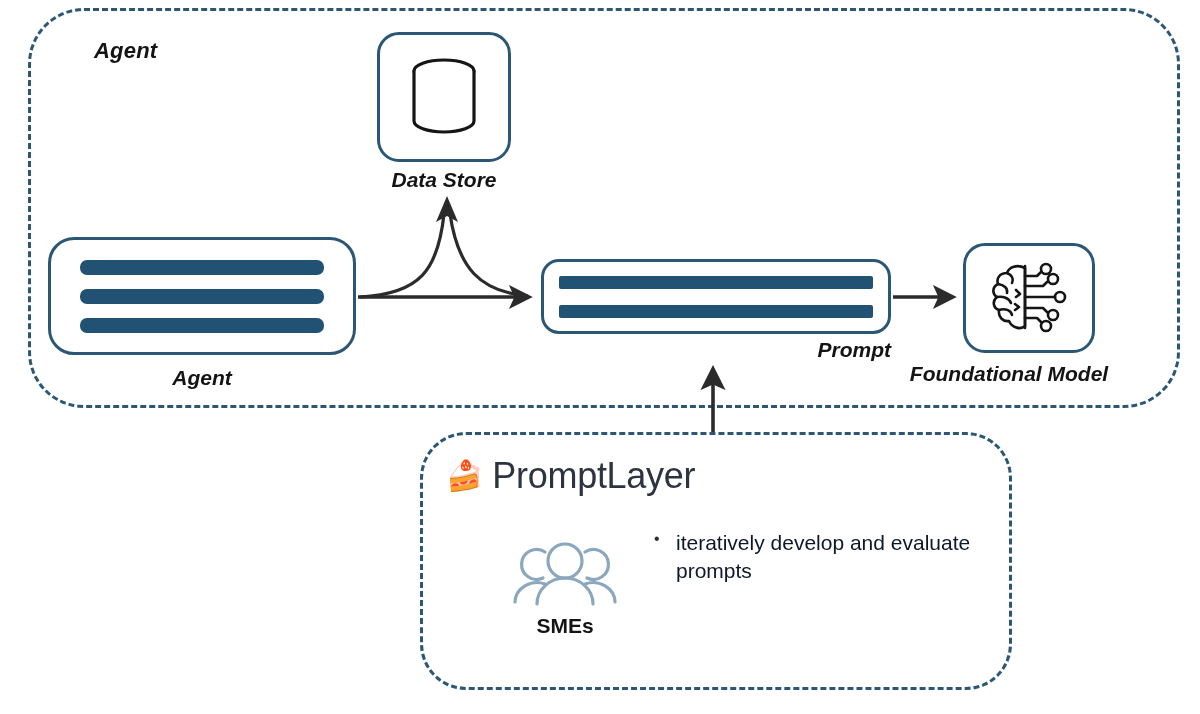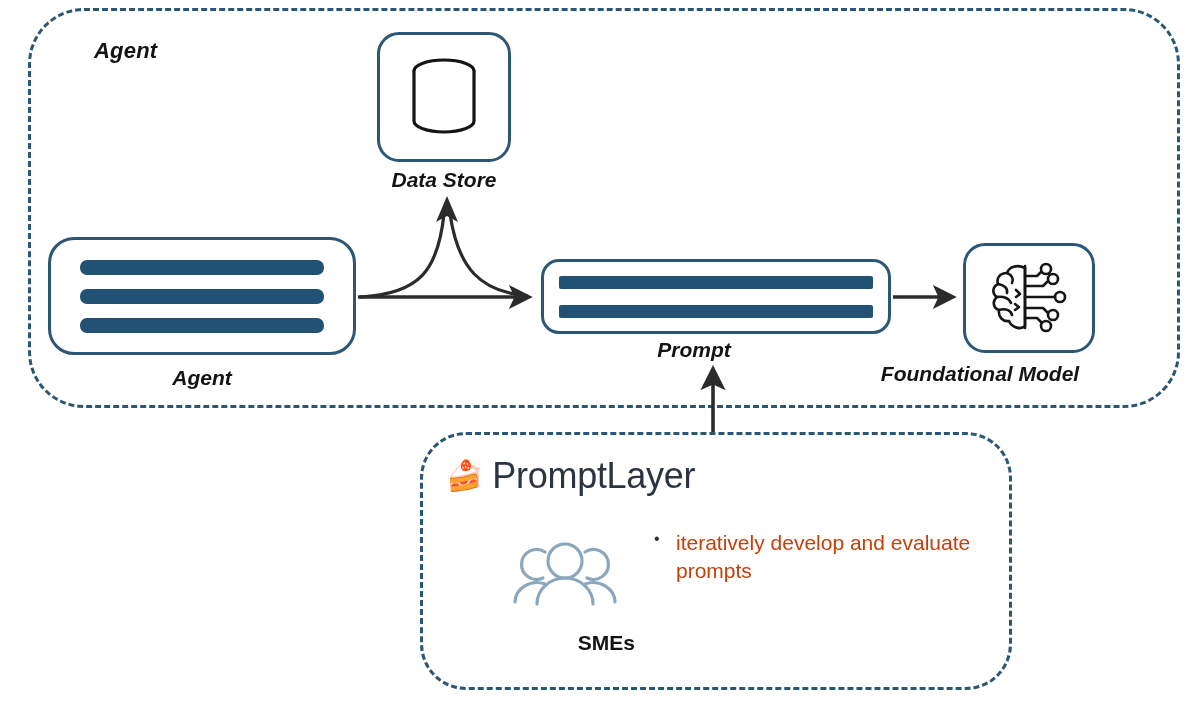--- a/index.html
+++ b/index.html
@@ -128,22 +128,22 @@
   #foundational-tile {
     left: 963px;
     top: 243px;
     width: 132px;
     height: 110px;
   }
 
   
   #datastore-label { left: 377px; top: 168px; width: 134px; text-align: center; }
   #query-label     { left: 48px;  top: 366px; width: 308px; }
-  #prompt-label    { left: 519px; top: 338px; width: 350px; }
-  #foundational-label { left: 851px; top: 362px; width: 258px; }
+  #prompt-label    { left: 541px; top: 338px; width: 350px; text-align: right; }
+  #foundational-label { left: 880px; top: 362px; width: 258px; }
 
   
   #arrow-layer {
     position: absolute;
     left: 0; top: 0;
     width: 1200px;
     height: 714px;
     pointer-events: none;
   }
 
@@ -172,35 +172,34 @@
     position: absolute;
     left: 495px;
     top: 536px;
     width: 140px;
     text-align: center;
   }
   #smes-label {
     font-size: 21px;
     font-weight: bold;
     color: #141414;
-    margin-top: 19px;
-    text-align: right;
+    margin-top: 2px;
   }
 
   
   #benefits-list {
     position: absolute;
     left: 650px;
     top: 529px;
     width: 330px;
     list-style: none;
     margin: 0;
     padding: 0;
     font-size: 21px;
-    color: #c2410c;
+    color: #0f172a;
     line-height: 1.32;
   }
   #benefits-list li {
     position: relative;
     padding-left: 26px;
     margin-bottom: 4px;
   }
   #benefits-list li::before {
     content: "\2022";
     position: absolute;

